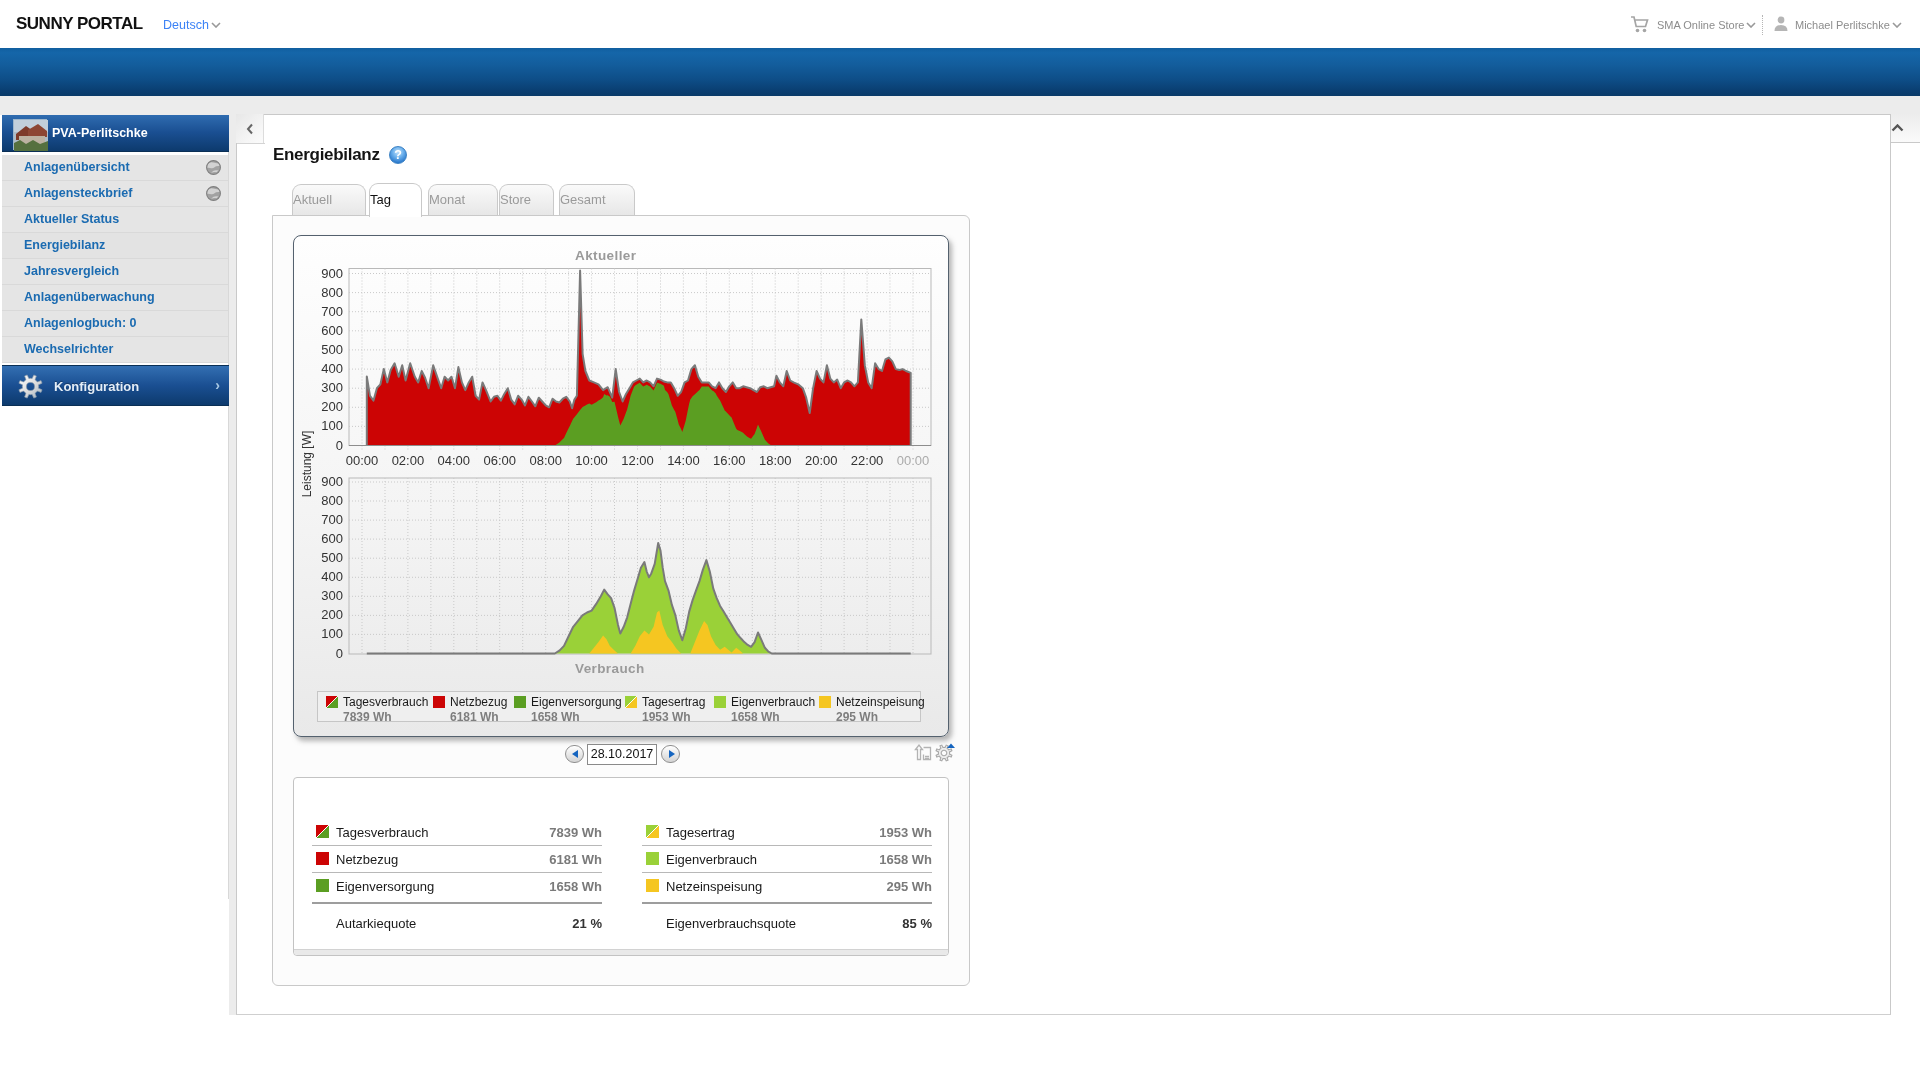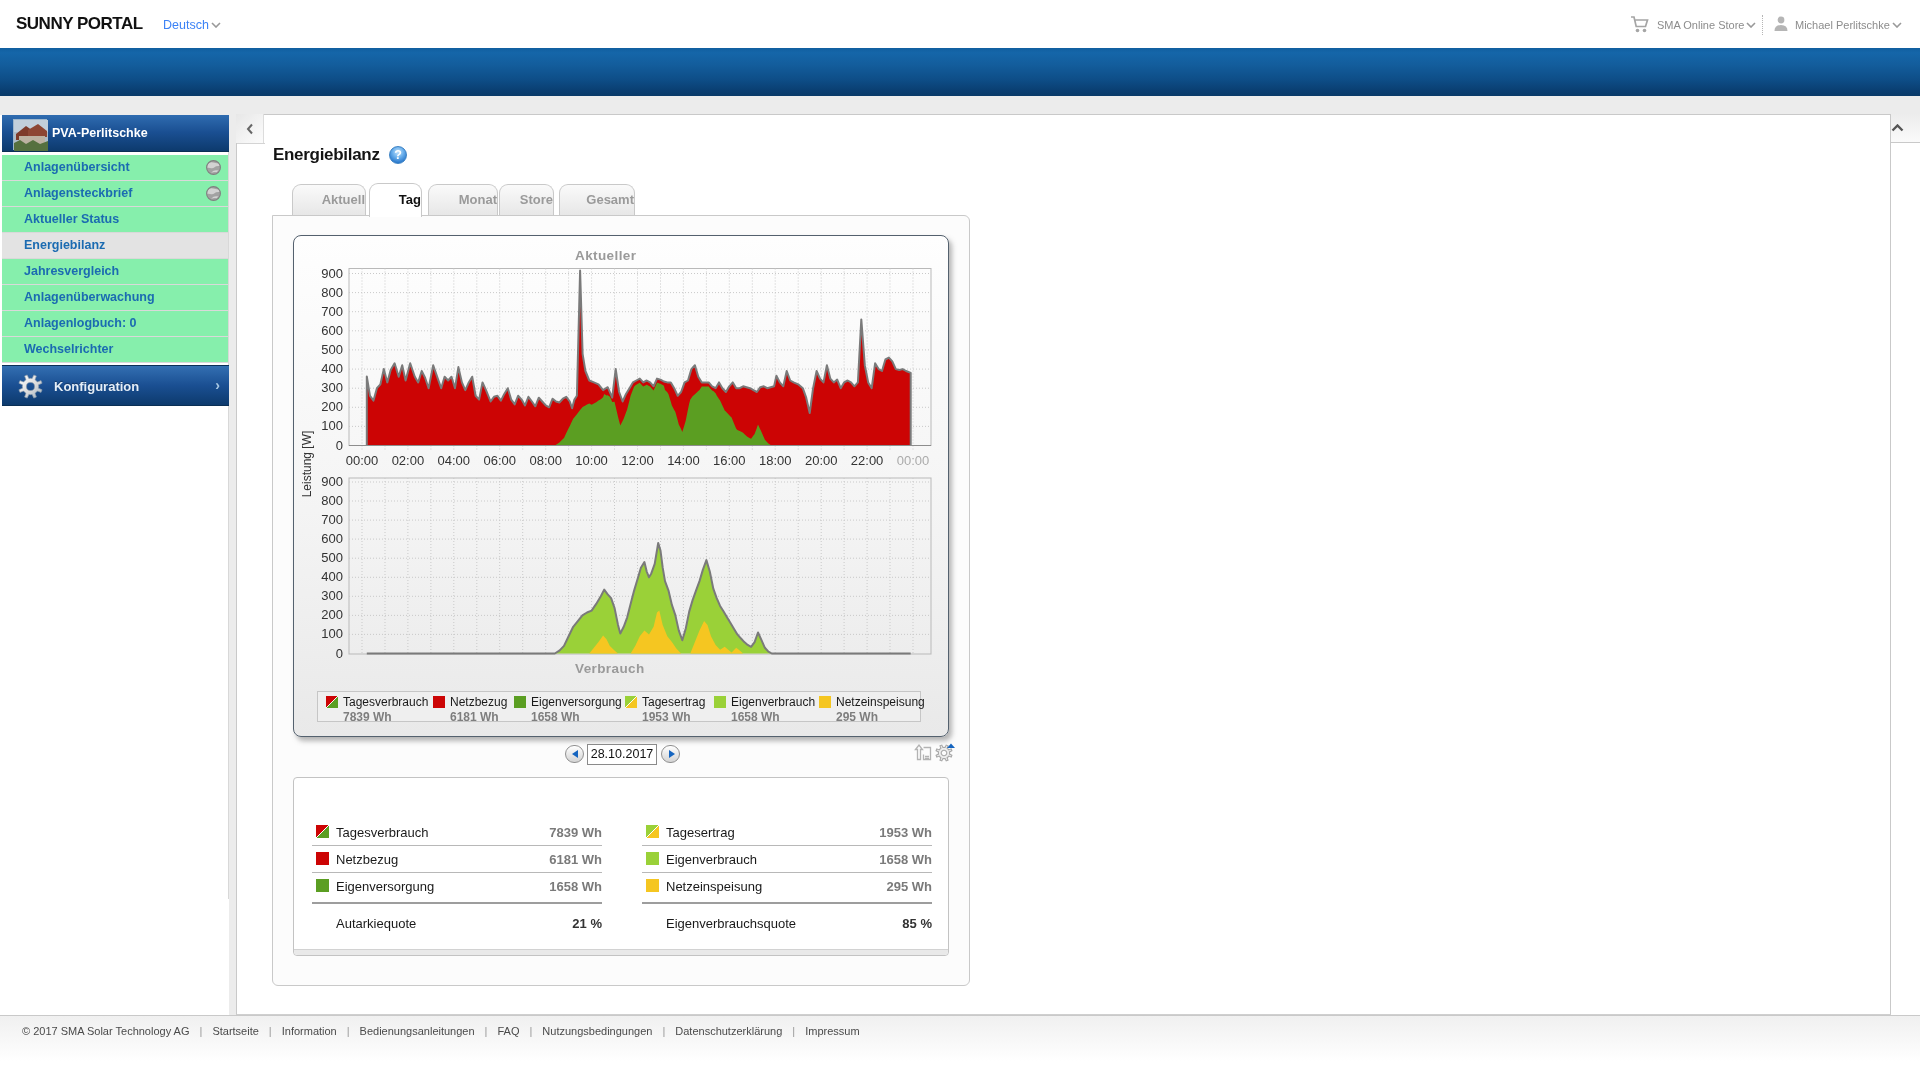--- a/index.html
+++ b/index.html
@@ -14,21 +14,21 @@
  background:linear-gradient(180deg,#115f9f 0%,#1566a9 10%,#135d9c 35%,#0e4e88 65%,#0a3f72 88%,#093a68 100%)}
 #graystrip{left:0;top:96px;width:1920px;height:19px;background:#ececec}
 #gutter{left:229px;top:96px;width:8px;height:919px;background:#ececec}
 
 #sidebar{left:2px;top:115px;width:227px;height:784px;background:#fff;border-right:1px solid #d8d8d8}
 #sbhead{position:absolute;left:0;top:0;width:227px;height:37px;
  background:linear-gradient(180deg,#2f6cb0 0%,#1a4f92 48%,#0d3a6d 100%);
  border-bottom:1px solid #0a2f55}
 #sbhead .thumb{position:absolute;left:11px;top:4px;width:34px;height:31px;border:1px solid #9db6cc}
 #sbhead .t{position:absolute;left:50px;top:11px;color:#fff;font-size:12.5px;font-weight:bold}
-.mi{position:absolute;left:0;width:226px;height:26px;background:#86efac;
+.mi{position:absolute;left:0;width:226px;height:26px;background:#e5e5e5;
  border-bottom:1px solid #d9d9d9;color:#1b6bb1;font-size:12.5px;font-weight:bold;
  line-height:25px;padding-left:22px}
 .mi.sel{background:#e3e3e3}
 .mi svg{position:absolute;right:7px;top:5px}
 #konf{position:absolute;left:0;top:250px;width:227px;height:41px;
  background:linear-gradient(180deg,#336fb2 0%,#1a4f92 50%,#0d3a6d 100%);
  border:1px solid #0a2f55;border-left:none;border-right:none}
 #konf .t{position:absolute;left:52px;top:13px;color:#e4eef8;font-size:13px;font-weight:bold;text-shadow:0 -1px 1px rgba(0,0,0,.35)}
 #konf .arr{position:absolute;right:9px;top:11px;color:#a9c9e4;font-size:14px;font-weight:bold}
 
@@ -42,21 +42,21 @@
 #btnR{left:1891px;top:114px;width:29px;height:29px;
  background:linear-gradient(180deg,#ececec 0%,#fafafa 100%);border-bottom:1px solid #c9c9c9;
  color:#555;text-align:center}
 #title{left:273px;top:145px;font-size:17px;font-weight:bold;color:#141414;letter-spacing:-.3px}
 #help{left:389px;top:146px;width:18px;height:18px;border-radius:50%;
  background:radial-gradient(circle at 50% 32%,#c2e2fb 0%,#6cb0ec 40%,#2b79cc 78%,#1a66b4 100%);
  border:1px solid #3c82c4;color:#fff;font-size:12.5px;font-weight:bold;text-align:center;line-height:16.5px}
 
 .tab{position:absolute;top:184px;height:31px;border:1px solid #c9c9c9;border-bottom:none;
  border-radius:9px 9px 0 0;background:linear-gradient(180deg,#fafafa,#e7e7e7);
- color:#9a9a9a;font-size:13px;font-weight:bold;text-align:right;z-index:2}
+ color:#9a9a9a;font-size:13px;font-weight:normal;text-align:left;z-index:2}
 .tab.on{top:183px;height:34px;background:#fff;color:#111;z-index:4}
 #tabbox{left:272px;top:215px;width:698px;height:771px;background:#fcfcfc;
  border:1px solid #c9c9c9;border-radius:0 6px 6px 6px;z-index:1}
 
 #cpanel{left:293px;top:235px;width:656px;height:502px;border:1px solid #54616e;border-radius:8px;
  background:linear-gradient(180deg,#fefefe 0%,#f4f4f4 55%,#e9e9e9 100%);
  box-shadow:3px 4px 5px rgba(110,110,110,.5);z-index:2}
 .ctitle{position:absolute;font-size:13.5px;font-weight:bold;color:#9a9a9a;letter-spacing:.4px;z-index:3}
 
 #legend{left:317px;top:691px;width:604px;height:31px;background:#efefef;border:1px solid #c6c6c6;z-index:3}
@@ -424,15 +424,12 @@
 <div class="bsep2" style="left:348px;top:124px;width:290px"></div>
 <div class="brow" style="left:22px;top:138px;width:286px">
         <span class="lb" style="left:20px">Autarkiequote</span>
         <span class="vl" style="color:#333">21 %</span>
       </div>
 <div class="brow" style="left:352px;top:138px;width:286px">
         <span class="lb" style="left:20px">Eigenverbrauchsquote</span>
         <span class="vl" style="color:#333">85 %</span>
       </div>
 </div>
-<div class="abs" id="footer">
-      <div class="in">© 2017 SMA Solar Technology AG<span class="sep">|</span>Startseite<span class="sep">|</span>Information<span class="sep">|</span>Bedienungsanleitungen<span class="sep">|</span>FAQ<span class="sep">|</span>Nutzungsbedingungen<span class="sep">|</span>Datenschutzerklärung<span class="sep">|</span>Impressum</div>
-    </div>
 </div>
 </body></html>

